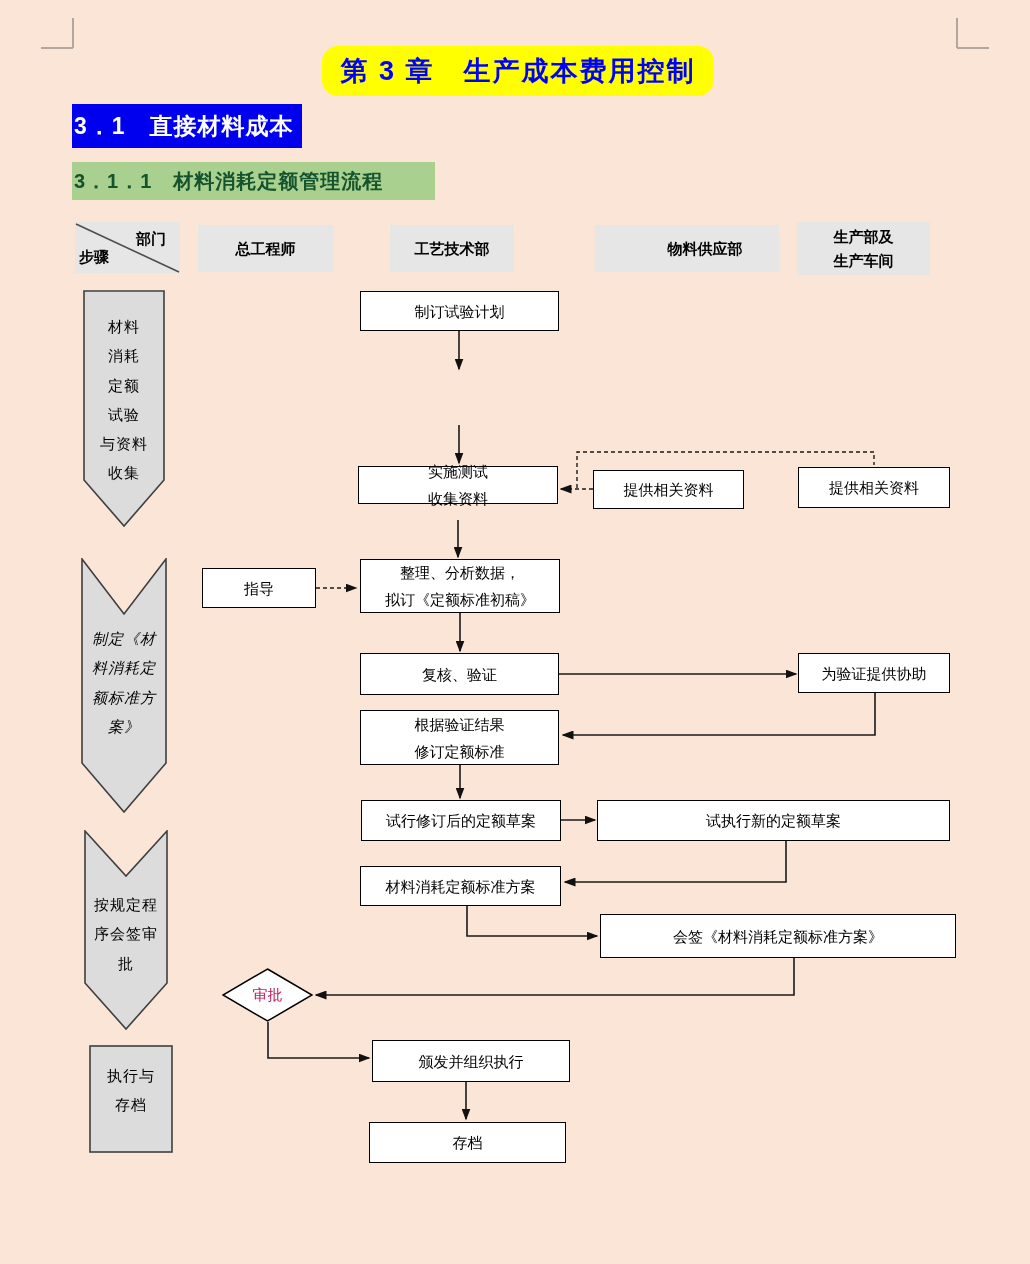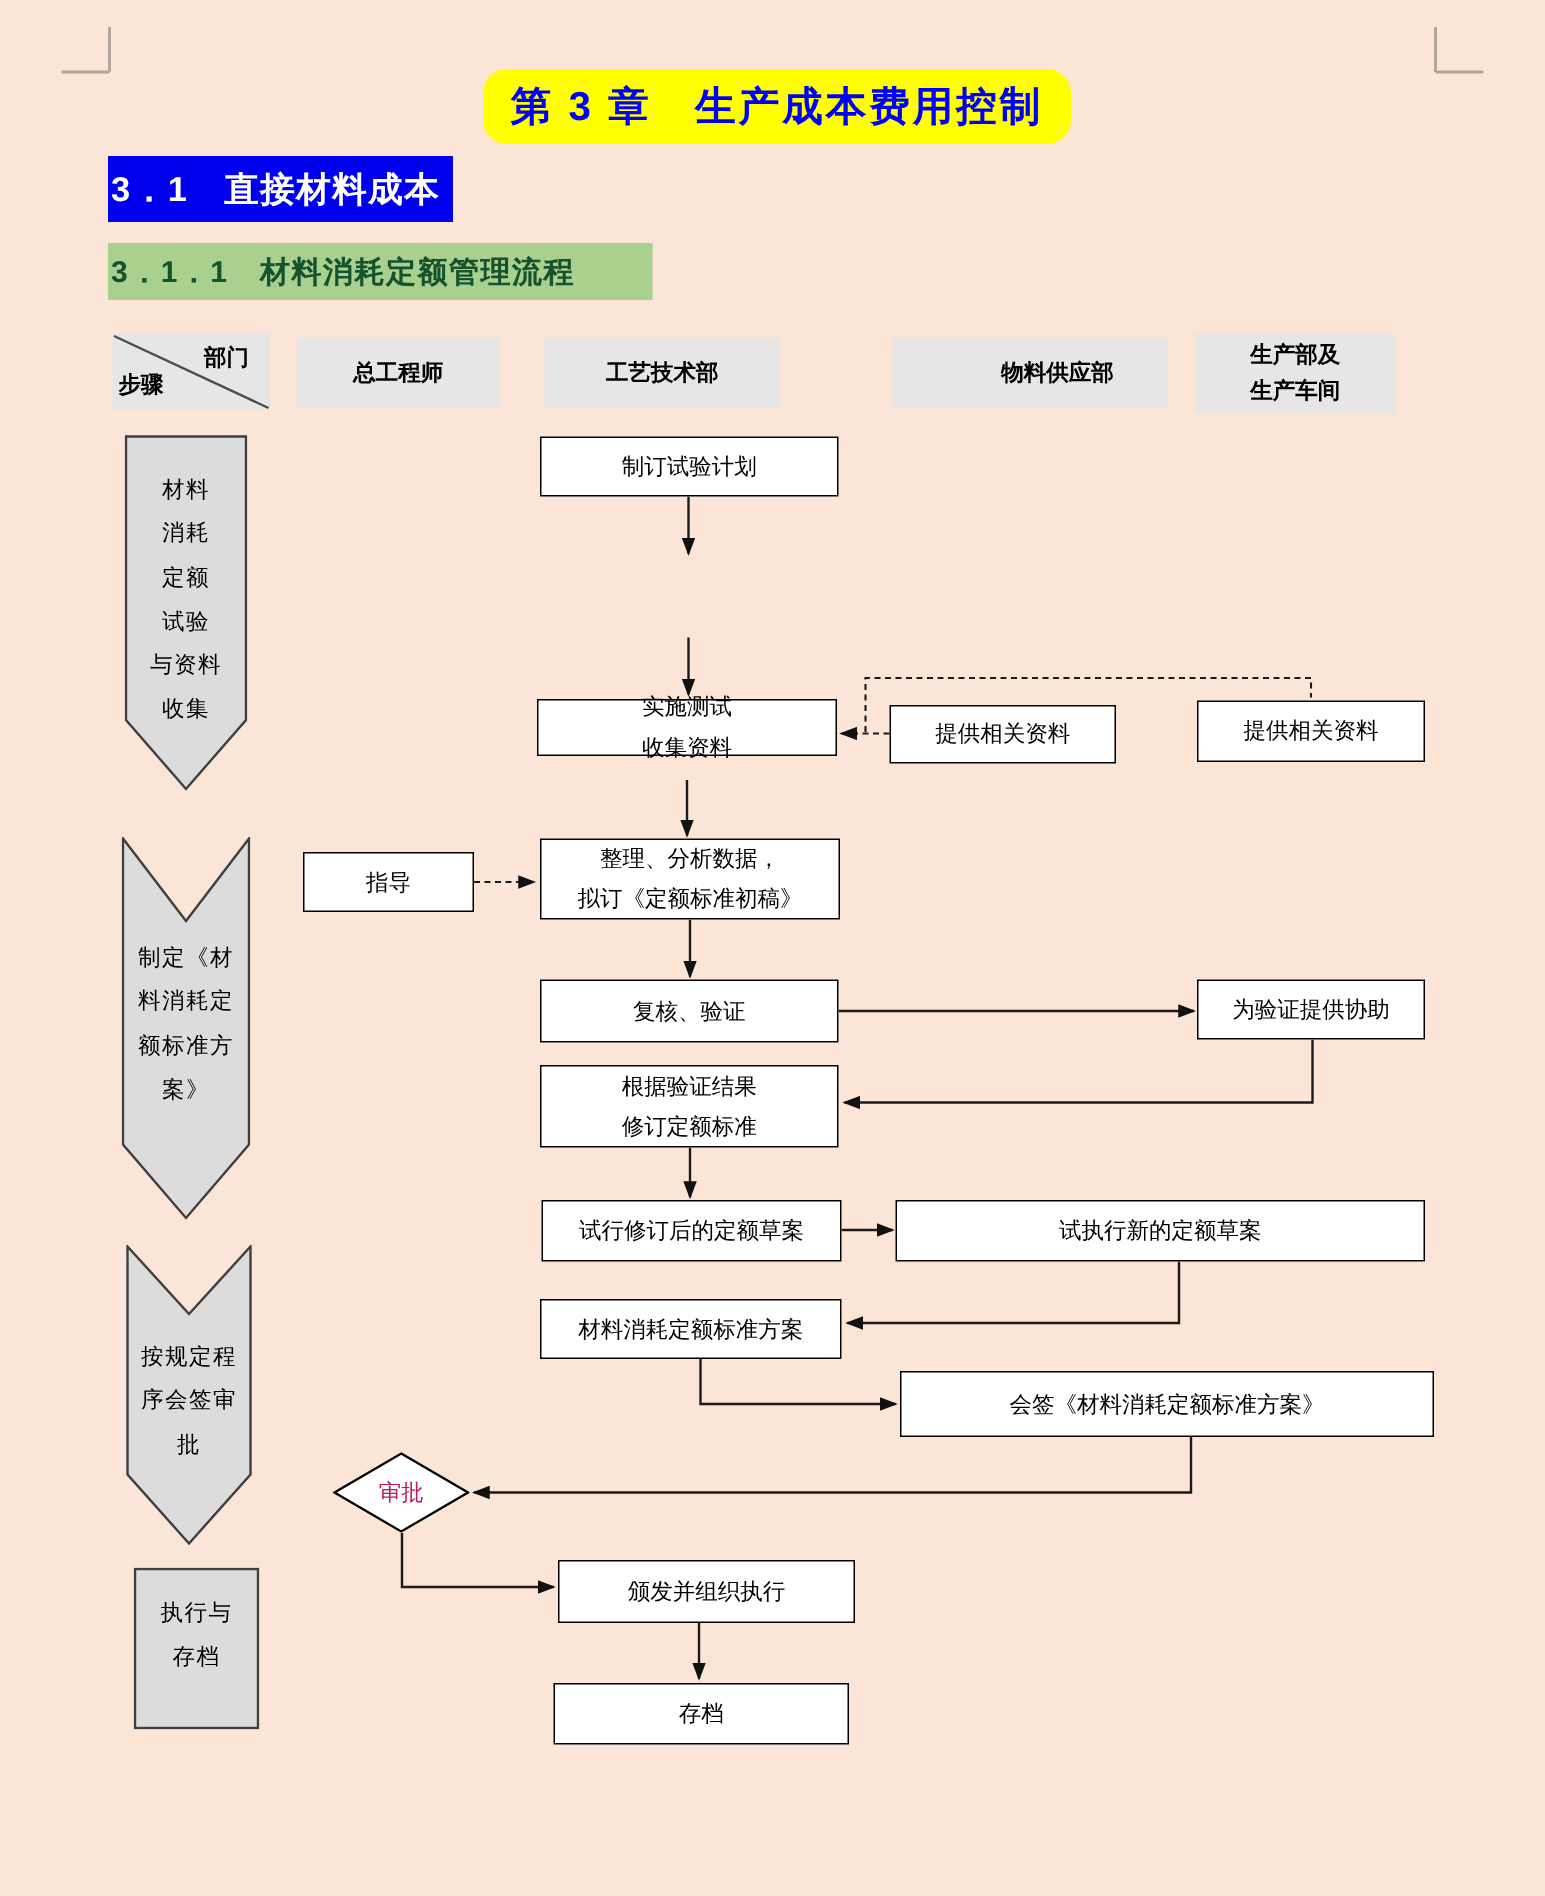--- a/index.html
+++ b/index.html
@@ -85,41 +85,41 @@
   </svg>
 
   <div class="lane lane-corner" style="left:75px;top:222px;width:105px;height:51px;">
     <svg width="105" height="51">
       <line x1="1" y1="2" x2="104" y2="50" stroke="#4d4d4d" stroke-width="1.6"></line>
     </svg>
     <span class="tr">部门</span>
     <span class="bl">步骤</span>
   </div>
   <div class="lane" style="left:198px;top:225px;width:135px;height:47px;">总工程师</div>
-  <div class="lane" style="left:363px;top:225px;width:157px;height:47px;">工艺技术部</div>
+  <div class="lane" style="left:390px;top:225px;width:124px;height:47px;">工艺技术部</div>
   <div class="lane" style="left:595px;top:225px;width:148px;height:47px;padding-left:36px;">物料供应部</div>
   <div class="lane" style="left:797px;top:222px;width:133px;height:53px;">生产部及
 生产车间</div>
 
   <div class="phase" style="left:83px;top:290px;width:82px;height:238px;">
     <svg width="82" height="238">
       <polygon points="1,1 81,1 81,190 41,236 1,190" fill="#dcdcdc" stroke="#3f3f3f" stroke-width="1.6"></polygon>
     </svg>
     <div class="plabel" style="padding-top:22px;">材料
 消耗
 定额
 试验
 与资料
 收集</div>
   </div>
   <div class="phase" style="left:81px;top:558px;width:86px;height:256px;">
     <svg width="86" height="256">
       <polygon points="1,1 43,56 85,1 85,205 43,254 1,205" fill="#dcdcdc" stroke="#3f3f3f" stroke-width="1.6"></polygon>
     </svg>
-    <div class="plabel" style="padding-top:66px;">制定《材
+    <div class="plabel" style="padding-top:66px;font-style:italic;">制定《材
 料消耗定
 额标准方
 案》</div>
   </div>
   <div class="phase" style="left:84px;top:830px;width:84px;height:201px;">
     <svg width="84" height="201">
       <polygon points="1,1 42,46 83,1 83,153 42,199 1,153" fill="#dcdcdc" stroke="#3f3f3f" stroke-width="1.6"></polygon>
     </svg>
     <div class="plabel" style="padding-top:60px;">按规定程
 序会签审

